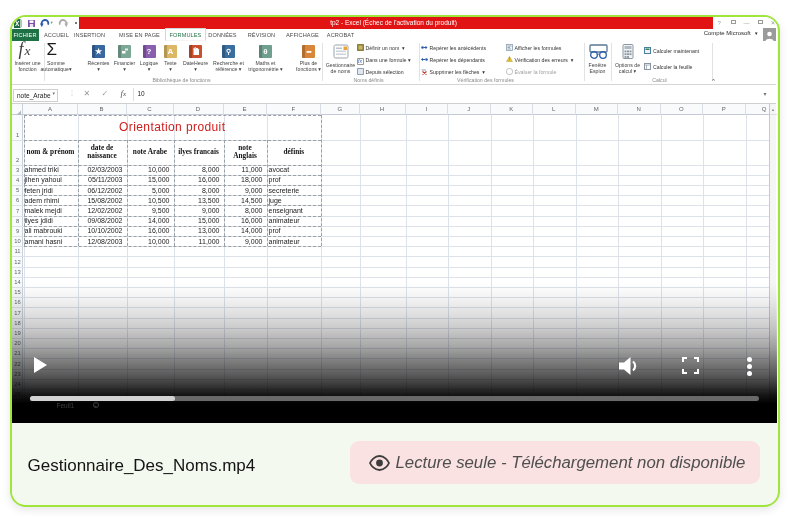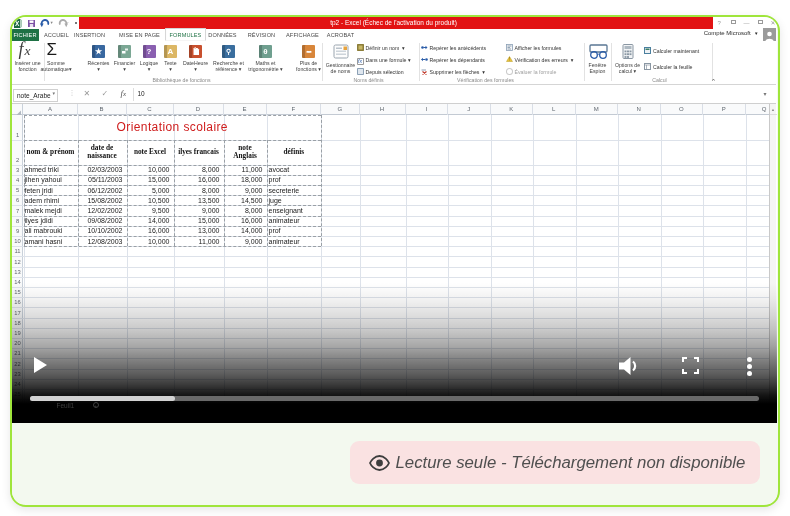--- a/index.html
+++ b/index.html
@@ -338,24 +338,24 @@
         <div class="dashh" style="left:12px;top:123.0px;width:297.5px;"></div>
         <div class="dashh" style="left:12px;top:147.5px;width:297.5px;"></div>
         <div class="dashh" style="left:12px;top:157.7px;width:297.5px;"></div>
         <div class="dashh" style="left:12px;top:167.9px;width:297.5px;"></div>
         <div class="dashh" style="left:12px;top:178.1px;width:297.5px;"></div>
         <div class="dashh" style="left:12px;top:188.3px;width:297.5px;"></div>
         <div class="dashh" style="left:12px;top:198.5px;width:297.5px;"></div>
         <div class="dashh" style="left:12px;top:208.7px;width:297.5px;"></div>
         <div class="dashh" style="left:12px;top:218.9px;width:297.5px;"></div>
         <div class="dashh" style="left:12px;top:229.1px;width:297.5px;"></div>
-        <div style="position:absolute;left:12px;top:103px;width:297.5px;text-align:center;font-size:12px;color:#cf1d1d;letter-spacing:0.4px;">Orientation scolaire</div>
+        <div style="position:absolute;left:12px;top:103px;width:297.5px;text-align:center;font-size:12px;color:#cf1d1d;letter-spacing:0.4px;">Orientation produit</div>
         <div class="hdcell" style="left:12px;top:131px;width:54px;">nom &amp; prénom</div>
         <div class="hdcell" style="left:66px;top:127px;width:49px;">date de<br>naissance</div>
-        <div class="hdcell" style="left:115px;top:131px;width:47px;">note Excel</div>
+        <div class="hdcell" style="left:115px;top:131px;width:47px;">note Arabe</div>
         <div class="hdcell" style="left:162px;top:131px;width:50px;">ilyes francais</div>
         <div class="hdcell" style="left:212px;top:127px;width:43px;">note<br>Anglais</div>
         <div class="hdcell" style="left:255px;top:131px;width:54.5px;">définis</div>
         <div class="dcell" style="left:13px;top:149.1px;">ahmed triki</div>
         <div class="dcell" style="left:66px;width:45px;text-align:right;top:149.1px;">02/03/2003</div>
         <div class="dcell" style="left:115px;width:43px;text-align:right;top:149.1px;">10,000</div>
         <div class="dcell" style="left:162px;width:46px;text-align:right;top:149.1px;">8,000</div>
         <div class="dcell" style="left:212px;width:39px;text-align:right;top:149.1px;">11,000</div>
         <div class="dcell" style="left:257px;top:149.1px;">avocat</div>
         <div class="dcell" style="left:13px;top:159.3px;">jihen yahoui</div>
@@ -416,20 +416,21 @@
     <div class="dots">
         <div></div>
         <div></div>
         <div></div>
       </div>
     <div class="track"></div>
     <div class="played"></div>
   </div>
 
   <div class="bbar">
+    <div class="fname">Gestionnaire_Des_Noms.mp4</div>
     <div class="btn">
       <svg class="abs" style="left:19px;top:13.5px;" width="21" height="16" viewBox="0 0 21 16">
         <path d="M10.5 1 C 5.5 1 2 5.5 1 8 C 2 10.5 5.5 15 10.5 15 C 15.5 15 19 10.5 20 8 C 19 5.5 15.5 1 10.5 1 Z" fill="none" stroke="#3d3d3d" stroke-width="1.8"></path>
         <circle cx="10.5" cy="8" r="3.4" fill="#3d3d3d"></circle>
       </svg>
       <div class="btntxt">Lecture seule - Téléchargement non disponible</div>
     </div>
   </div>
 </div>
 

